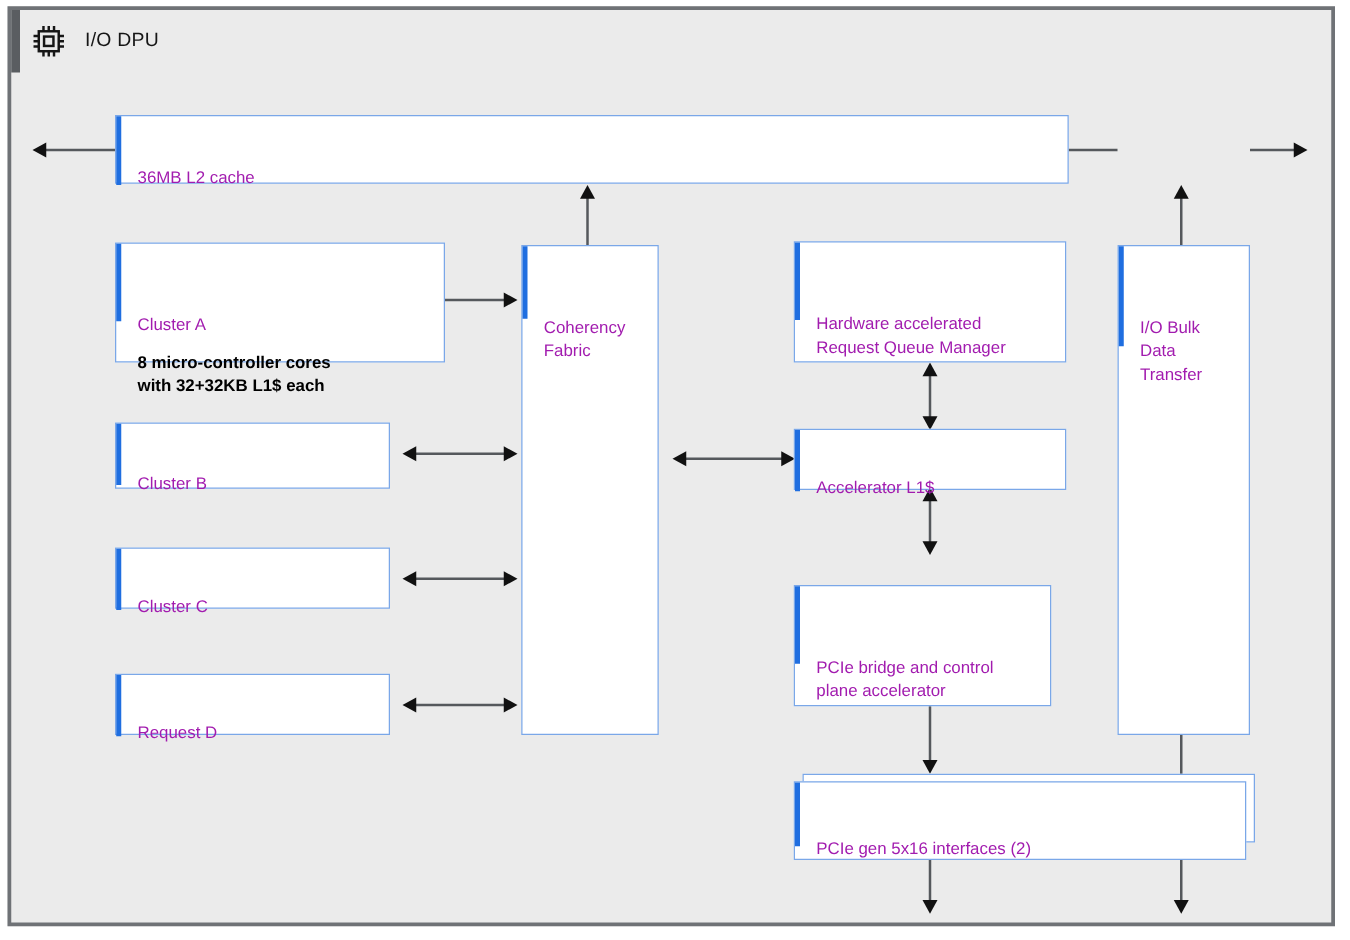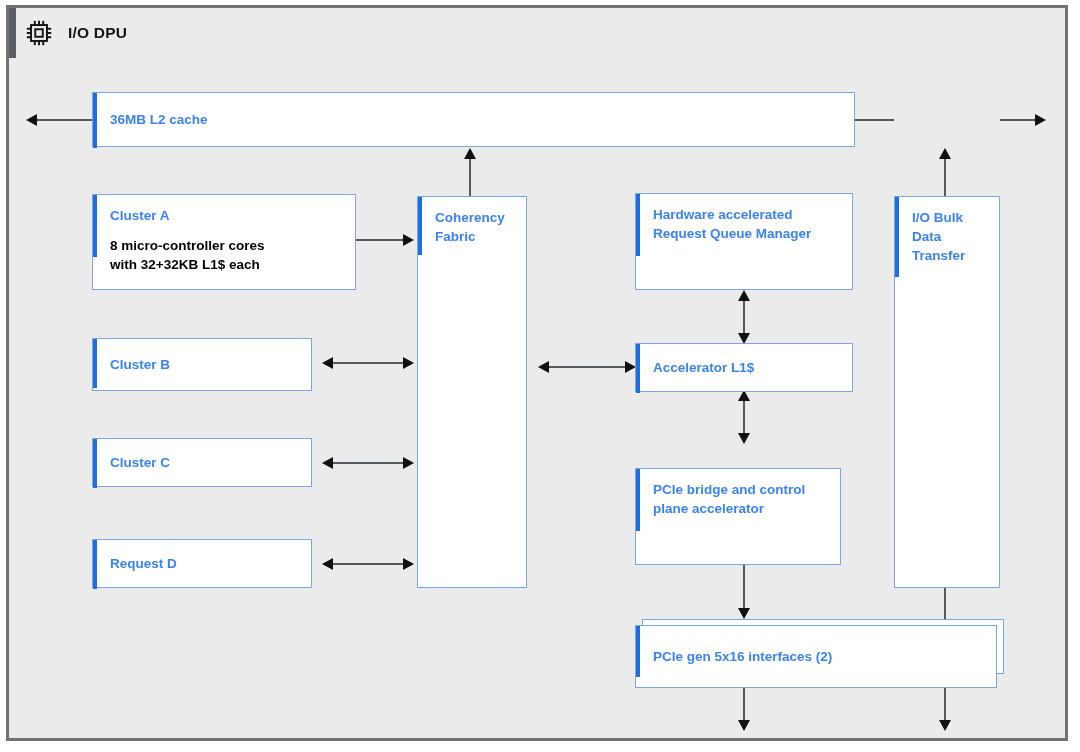--- a/index.html
+++ b/index.html
@@ -47,21 +47,21 @@
     gap: 14px;
     height: 34px;
   }
   .chip-icon {
     width: 30px;
     height: 30px;
     display: block;
   }
   .header-title {
     font-size: 15.5px;
-    font-weight: bold;
+    font-weight: normal;
     color: #161616;
     letter-spacing: 0.2px;
     white-space: nowrap;
   }
 
   
   .node {
     position: absolute;
     background: #ffffff;
     border: 1px solid #7aa7e8;
@@ -75,24 +75,25 @@
     background: #1f6ee0;
   }
   .node .labels {
     position: absolute;
     left: 17px;
     right: 8px;
     top: 11px;
   }
   .node .title {
     font-size: 13.5px;
-    font-weight: bold;
-    color: #3b82f6;
+    font-weight: normal;
+    color: #a21caf;
     line-height: 1.42;
     white-space: pre-line;
+    margin-top: 44px;
   }
   .node .subtitle {
     font-size: 13.5px;
     font-weight: bold;
     color: #000000;
     line-height: 1.42;
     margin-top: 11px;
     white-space: pre-line;
   }
   

